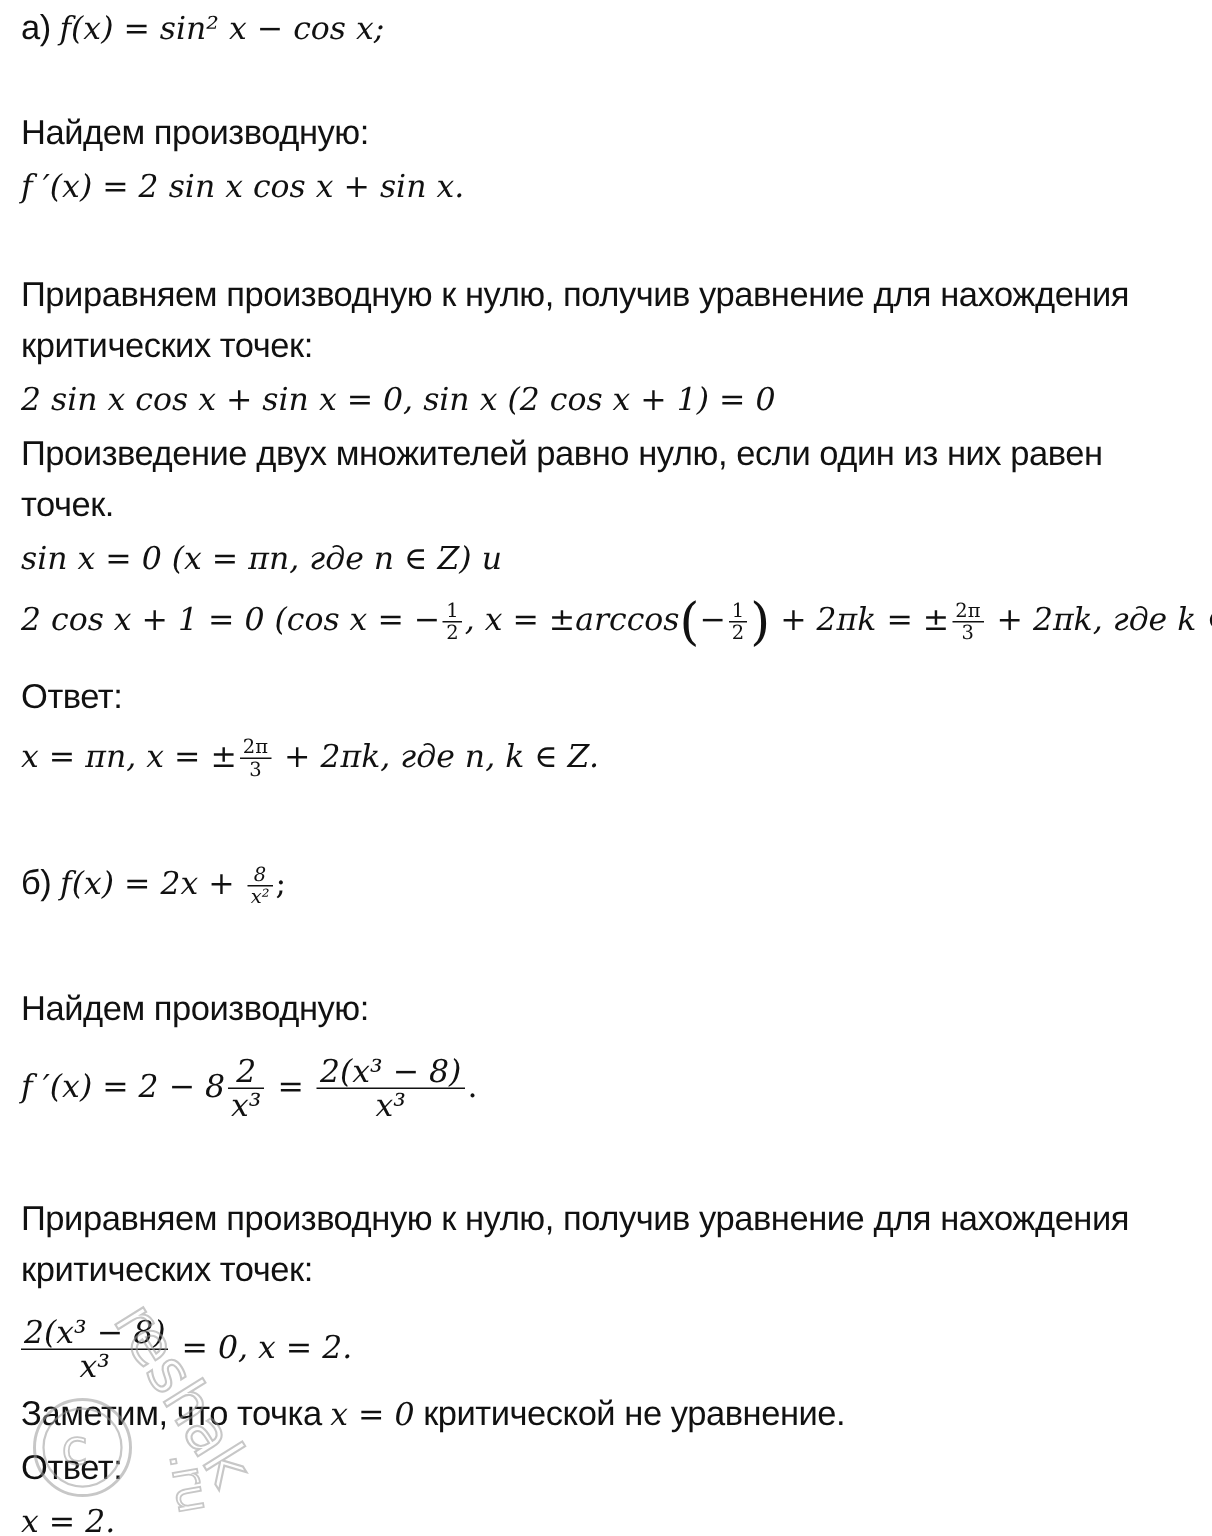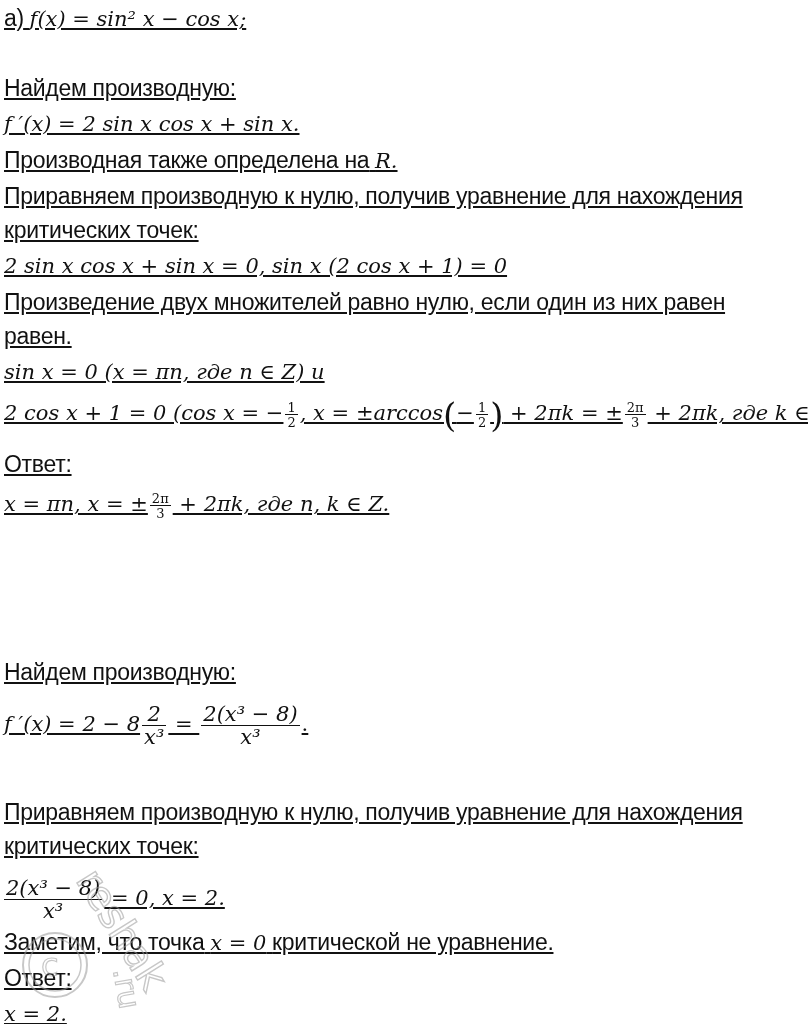--- a/index.html
+++ b/index.html
@@ -3,22 +3,22 @@
 <meta charset="utf-8">
 <style>
   html, body { margin: 0; padding: 0; background: #ffffff; }
   body {
     width: 808px; height: 1024px; overflow: hidden; position: relative;
     font-family: "Liberation Serif", "DejaVu Serif", serif;
     color: #111111;
   }
   .doc { position: absolute; left: 0; top: 0; width: 808px; height: 1024px; }
   .line {
-    position: absolute; left: 4px; white-space: nowrap;
-    font-size: 23px; line-height: 28px; text-decoration: underline;
+    position: absolute; left: 14px; white-space: nowrap;
+    font-size: 23px; line-height: 28px;
   }
   .txt { font-family: "Liberation Sans", "DejaVu Sans", sans-serif; font-stretch: condensed; letter-spacing: -0.3px; }
   .m { font-family: "DejaVu Serif", "Liberation Serif", serif; font-size: 21px; }
   .mi { font-style: italic; }
   .frac { display: inline-block; vertical-align: middle; text-align: center; line-height: 1; margin: 0 2px; }
   .frac .num { display: block; padding: 0 2px; }
   .frac .den { display: block; border-top: 1.5px solid #111; padding: 1px 2px 0; }
   .frac.small { font-size: 13px; }
   .frac.small .num, .frac.small .den { font-size: 13px; }
   .frac.big { font-size: 21px; }
@@ -36,52 +36,52 @@
   <div class="line" style="top:4px">
     <span class="txt">а)</span>
     <span class="m mi">f(x) = sin² x − cos x;</span>
   </div>
   <div class="line" style="top:74px">
     <span class="txt">Найдем производную:</span>
   </div>
   <div class="line" style="top:110px">
     <span class="m mi">f ′(x) = 2 sin x cos x + sin x.</span>
   </div>
-  <div class="line" style="top:146px">
-    <span class="txt">Производная также определена на</span>
-    <span class="m mi">R.</span>
-  </div>
   <div class="line" style="top:182px">
     <span class="txt">Приравняем производную к нулю, получив уравнение для нахождения</span>
   </div>
   <div class="line" style="top:216px">
     <span class="txt">критических точек:</span>
   </div>
   <div class="line" style="top:252px">
     <span class="m mi">2 sin x cos x + sin x = 0, sin x (2 cos x + 1) = 0</span>
   </div>
   <div class="line" style="top:288px">
     <span class="txt">Произведение двух множителей равно нулю, если один из них равен</span>
   </div>
   <div class="line" style="top:322px">
-    <span class="txt">равен.</span>
+    <span class="txt">точек.</span>
   </div>
   <div class="line" style="top:358px">
     <span class="m mi">sin x = 0 (x = πn, где n ∈ Z) и</span>
   </div>
   <div class="line" style="top:398px">
     <span class="m mi">2 cos x + 1 = 0  (cos x = −</span><span class="frac small m"><span class="num">1</span><span class="den">2</span></span><span class="m mi">,  x = ±arccos</span><span class="paren-big m">(</span><span class="m">−</span><span class="frac small m"><span class="num">1</span><span class="den">2</span></span><span class="paren-big m">)</span><span class="m mi"> + 2πk = ±</span><span class="frac small m"><span class="num">2π</span><span class="den">3</span></span><span class="m mi"> + 2πk, где k ∈ Z).</span>
   </div>
   <div class="line" style="top:450px">
     <span class="txt">Ответ:</span>
   </div>
   <div class="line" style="top:490px">
     <span class="m mi">x = πn, x = ±</span><span class="frac small m"><span class="num">2π</span><span class="den">3</span></span><span class="m mi"> + 2πk, где n, k ∈ Z.</span>
   </div>
 
+  <div class="line" style="top:574px">
+    <span class="txt">б)</span>
+    <span class="m mi">f(x) = 2x + </span><span class="frac small m mi"><span class="num">8</span><span class="den">x²</span></span><span class="m">;</span>
+  </div>
   <div class="line" style="top:658px">
     <span class="txt">Найдем производную:</span>
   </div>
   <div class="line" style="top:704px">
     <span class="m mi">f ′(x) = 2 − 8</span><span class="frac big m mi"><span class="num">2</span><span class="den">x³</span></span><span class="m"> = </span><span class="frac big m mi"><span class="num">2(x³ − 8)</span><span class="den">x³</span></span><span class="m">.</span>
   </div>
   <div class="line" style="top:798px">
     <span class="txt">Приравняем производную к нулю, получив уравнение для нахождения</span>
   </div>
   <div class="line" style="top:832px">

